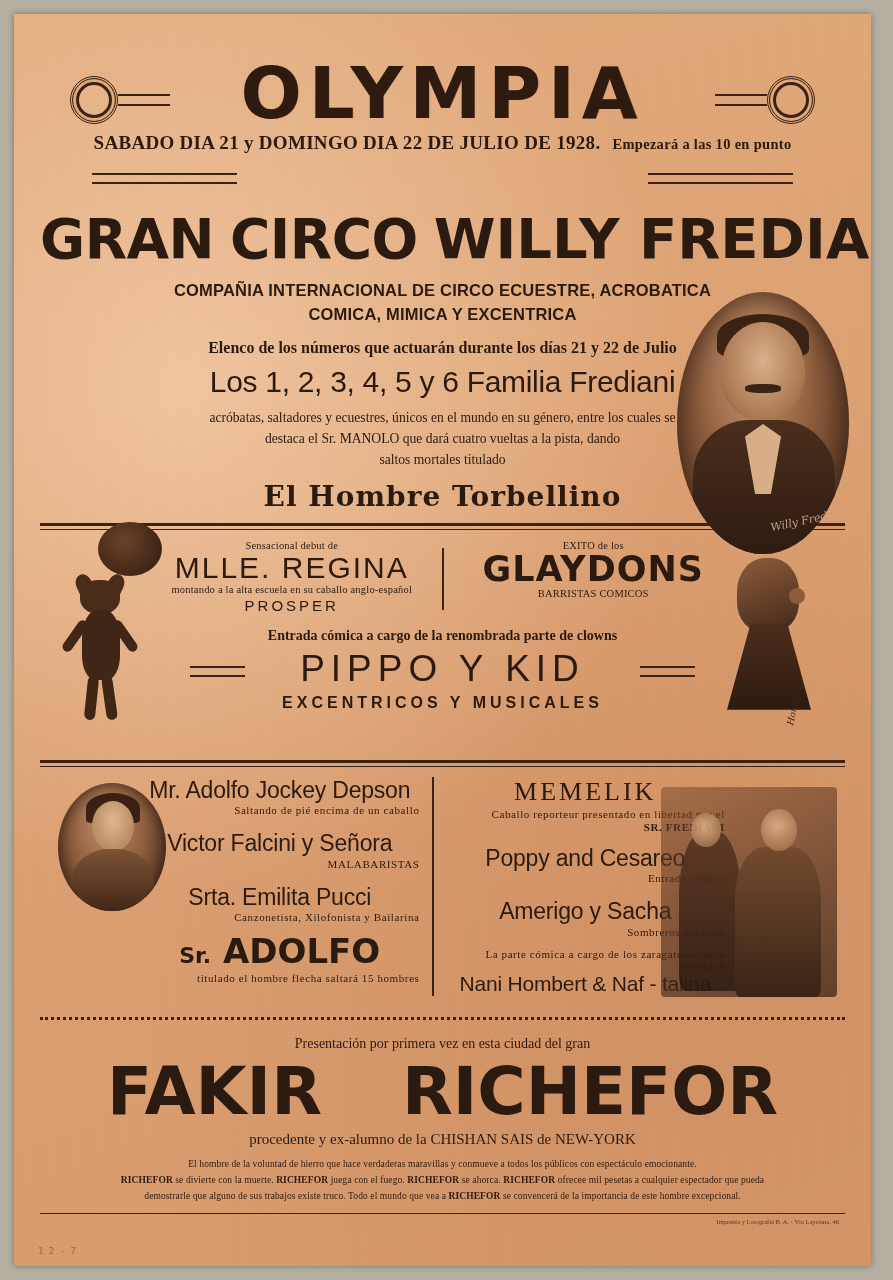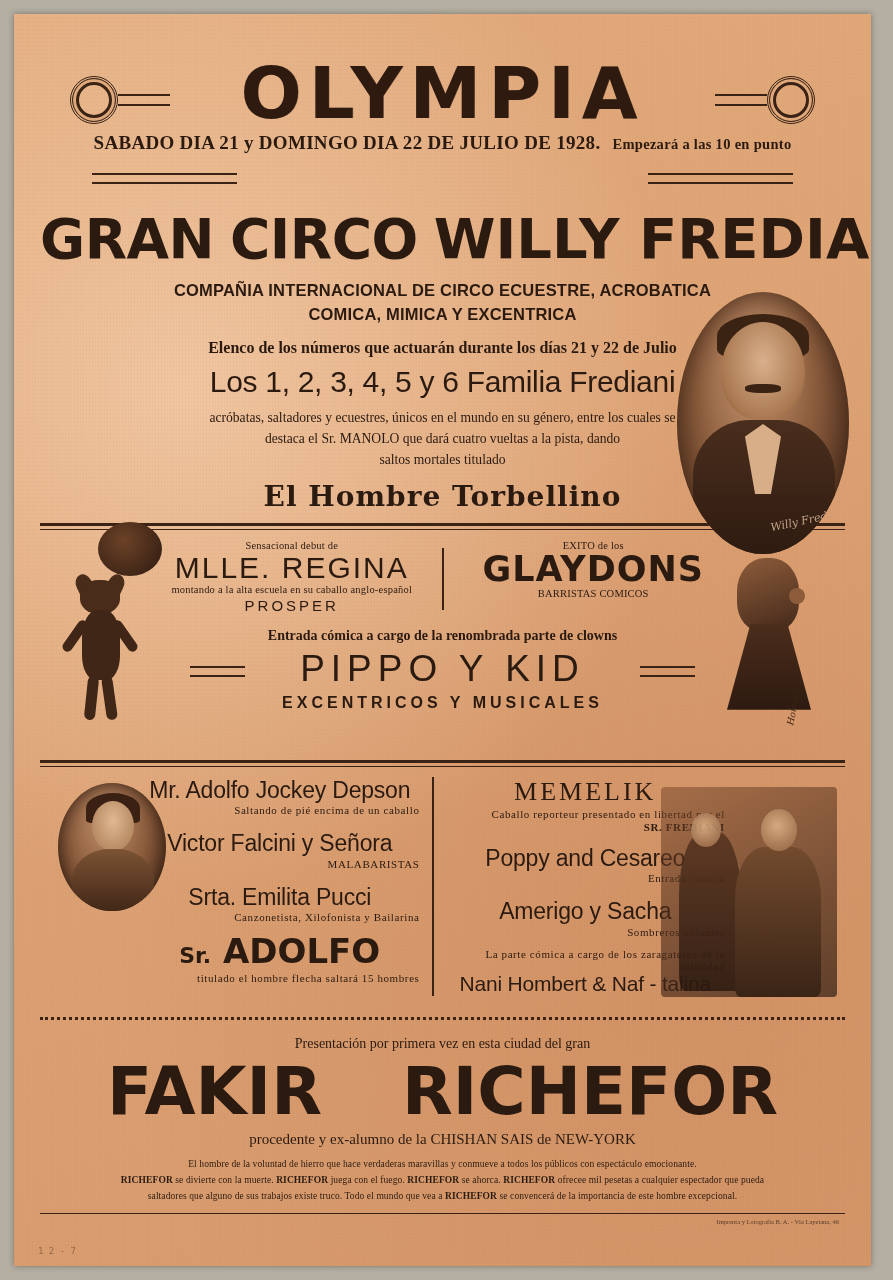--- a/index.html
+++ b/index.html
@@ -686,21 +686,21 @@
           <span style="display:inline-block;width:34px"></span>
           <span>RICHEFOR</span>
         </div>
         <div class="procedente">procedente y ex-alumno de la CHISHAN SAIS de NEW-YORK</div>
         <div class="microtext">
           <div>El hombre de la voluntad de hierro que hace verdaderas maravillas y conmueve a todos los públicos con espectáculo emocionante.</div>
           <div>
             <b>RICHEFOR</b><span> se divierte con la muerte.      </span><b>RICHEFOR</b><span> juega con el fuego.      </span><b>RICHEFOR</b><span> se ahorca.      </span><b>RICHEFOR</b><span> ofrecee mil pesetas a cualquier espectador que pueda</span>
           </div>
           <div>
-            <span>saltadores que alguno de sus trabajos existe truco.      Todo el mundo que vea a </span><b>RICHEFOR</b><span> se convencerá de la importancia de este hombre excepcional.</span>
+            <span>demostrarle que alguno de sus trabajos existe truco.      Todo el mundo que vea a </span><b>RICHEFOR</b><span> se convencerá de la importancia de este hombre excepcional.</span>
           </div>
         </div>
       </div>
 
       <div class="hr-thin"></div>
 
       <div class="printer">Imprenta y Lotografia B. A. - Vía Layetana, 46</div>
     </div>
 
     <div class="portrait">

